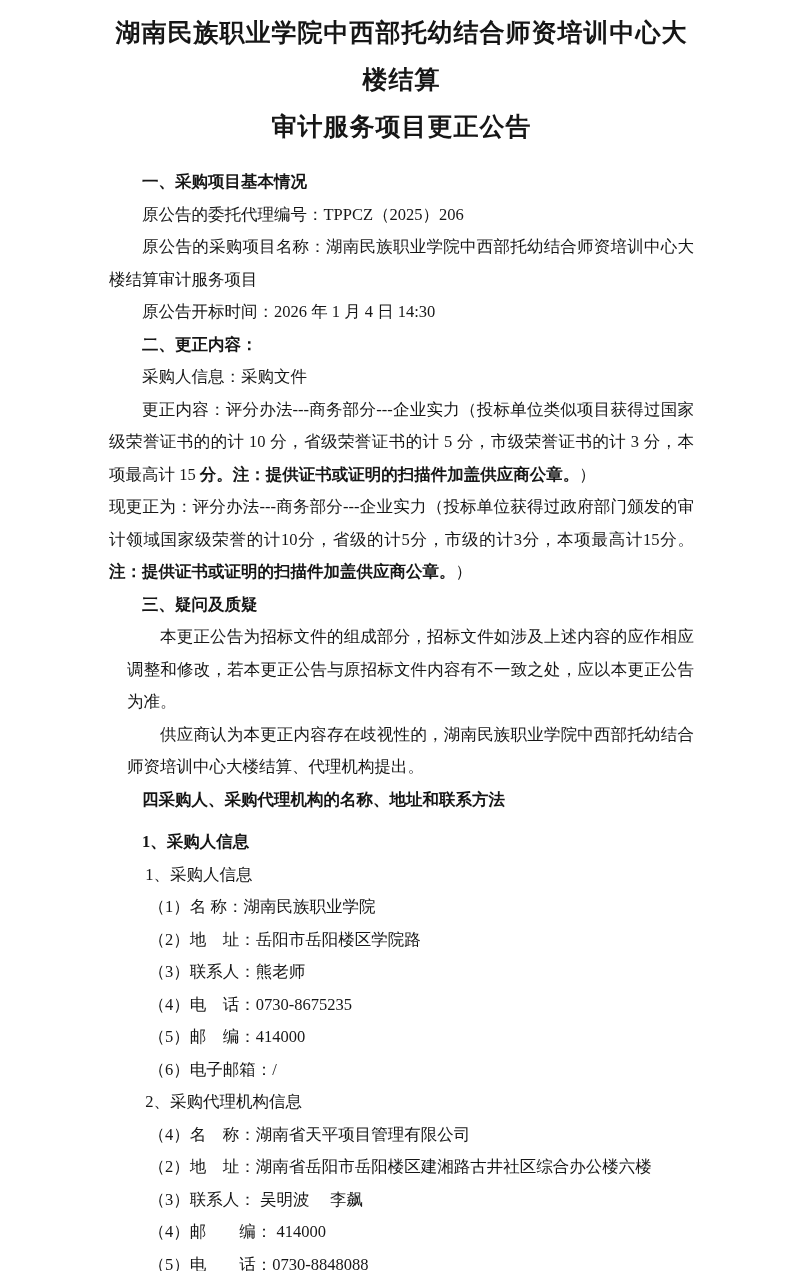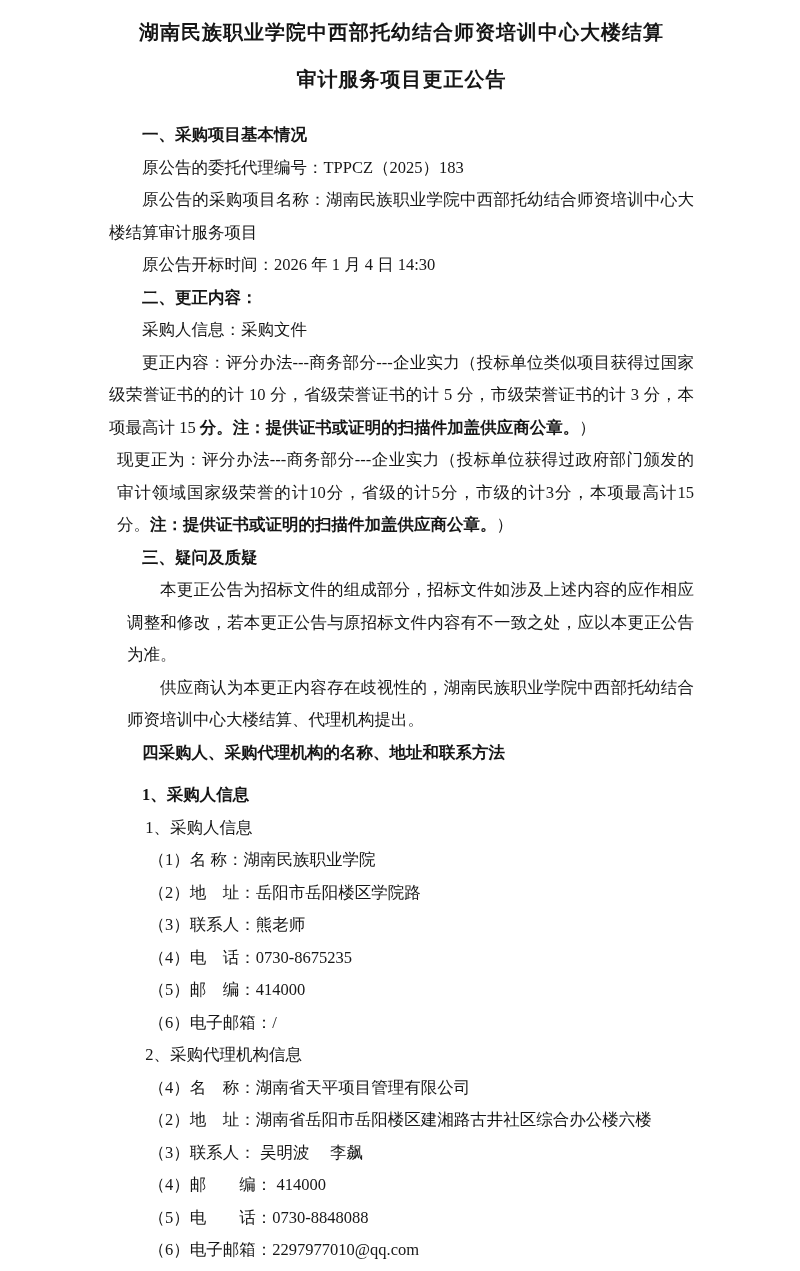--- a/index.html
+++ b/index.html
@@ -11,49 +11,49 @@
     background: #ffffff;
     color: #161616;
     font-family: "Liberation Serif", "DejaVu Serif", serif;
     font-size: 16.5px;
     box-sizing: border-box;
     padding: 9px 106px 0 109px;
     overflow: hidden;
   }
   .title {
     margin: 0 0 16px 0;
-    font-size: 20px;
+    font-size: 25px;
     font-weight: 700;
     line-height: 47px;
     text-align: center;
     letter-spacing: 1px;
   }
   p {
     margin: 0;
     line-height: 32.5px;
     text-align: justify;
     white-space: pre-wrap;
   }
   .ind  { text-indent: 2em; }      
   .b    { font-weight: 700; }      
-  .flush{ text-indent: 0; margin-left: 8px; }        
+  .flush{ text-indent: 0; }        
   .qa   { margin-left: 18px; text-indent: 2em; }  
   .sub-b{ text-indent: 2em; margin-top: 10px; }   
   .sub  { text-indent: 2.2em; }    
   .item { text-indent: 2.4em; }    
 </style>
 </head>
 <body>
 
 <div class="page">
 
   <h1 class="title"><span>湖南民族职业学院中西部托幼结合师资培训中心大楼结算</span><br><span>审计服务项目更正公告</span></h1>
 
   <p class="ind b">一、采购项目基本情况</p>
-  <p class="ind">原公告的委托代理编号：TPPCZ（2025）183</p>
+  <p class="ind">原公告的委托代理编号：TPPCZ（2025）206</p>
   <p class="ind">原公告的采购项目名称：湖南民族职业学院中西部托幼结合师资培训中心大楼结算审计服务项目</p>
   <p class="ind">原公告开标时间：2026 年 1 月 4 日 14:30</p>
 
   <p class="ind b">二、更正内容：</p>
   <p class="ind">采购人信息：采购文件</p>
   <p class="ind"><span>更正内容：评分办法---商务部分---企业实力（投标单位类似项目获得过国家级荣誉证书的的计 10 分，省级荣誉证书的计 5 分，市级荣誉证书的计 3 分，本项最高计 15 </span><span class="b">分。注：提供证书或证明的扫描件加盖供应商公章。</span><span>）</span></p>
   <p class="flush"><span>现更正为：评分办法---商务部分---企业实力（投标单位获得过政府部门颁发的审计领域国家级荣誉的计10分，省级的计5分，市级的计3分，本项最高计15分。</span><span class="b">注：提供证书或证明的扫描件加盖供应商公章。</span><span>）</span></p>
 
   <p class="ind b">三、疑问及质疑</p>
   <p class="qa">本更正公告为招标文件的组成部分，招标文件如涉及上述内容的应作相应调整和修改，若本更正公告与原招标文件内容有不一致之处，应以本更正公告为准。</p>

